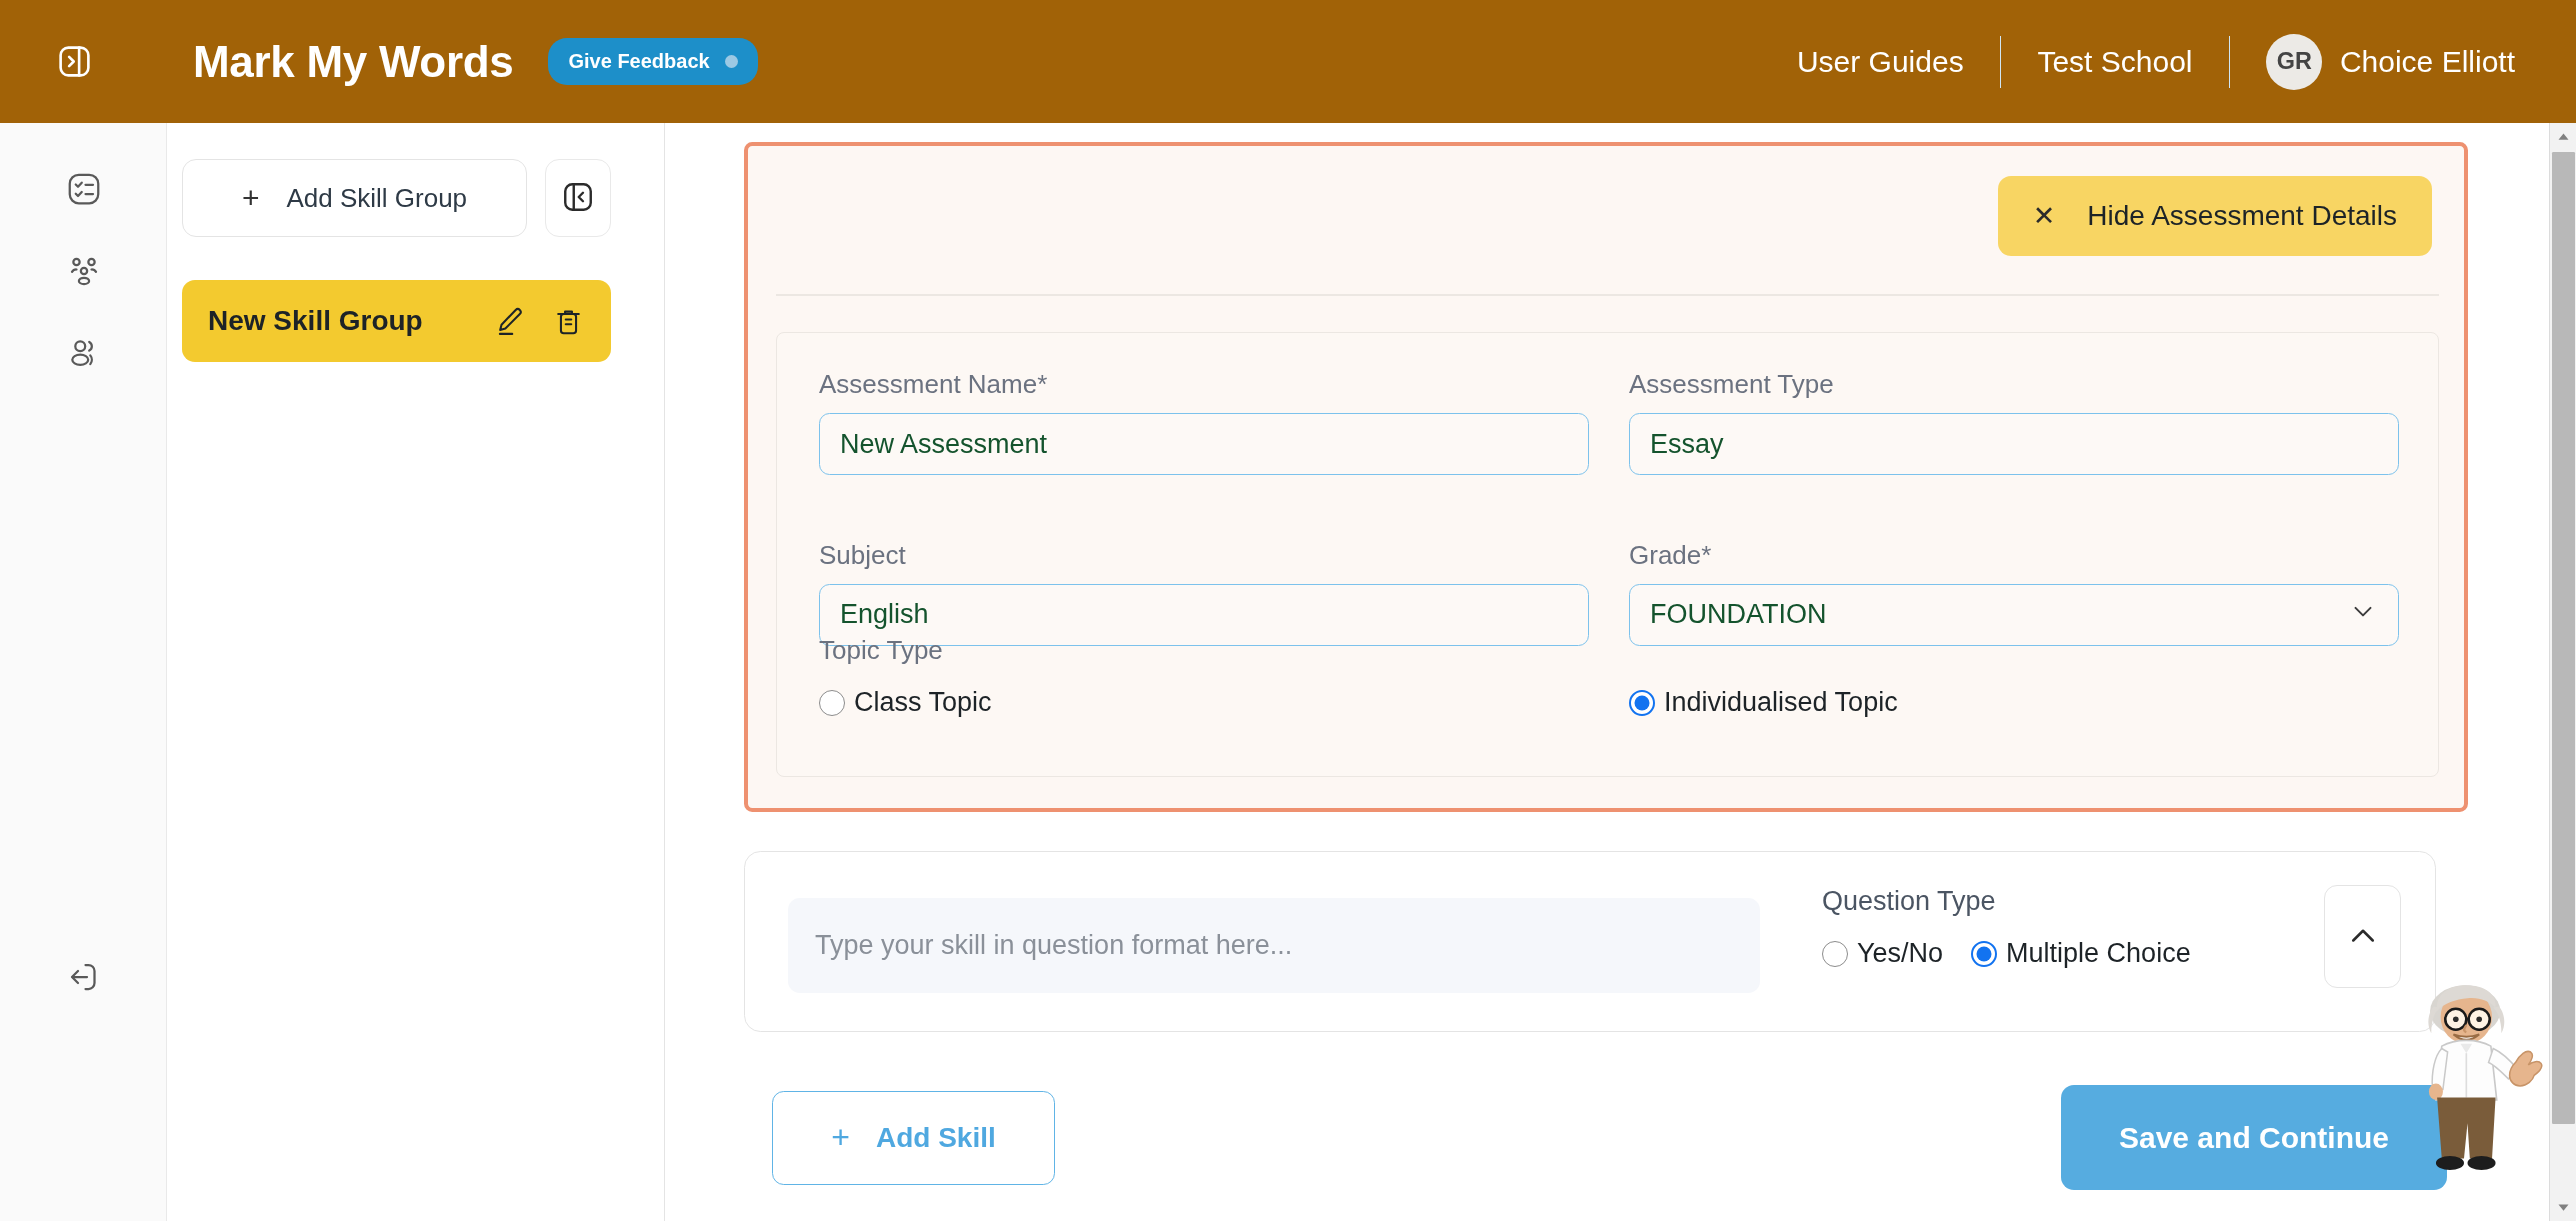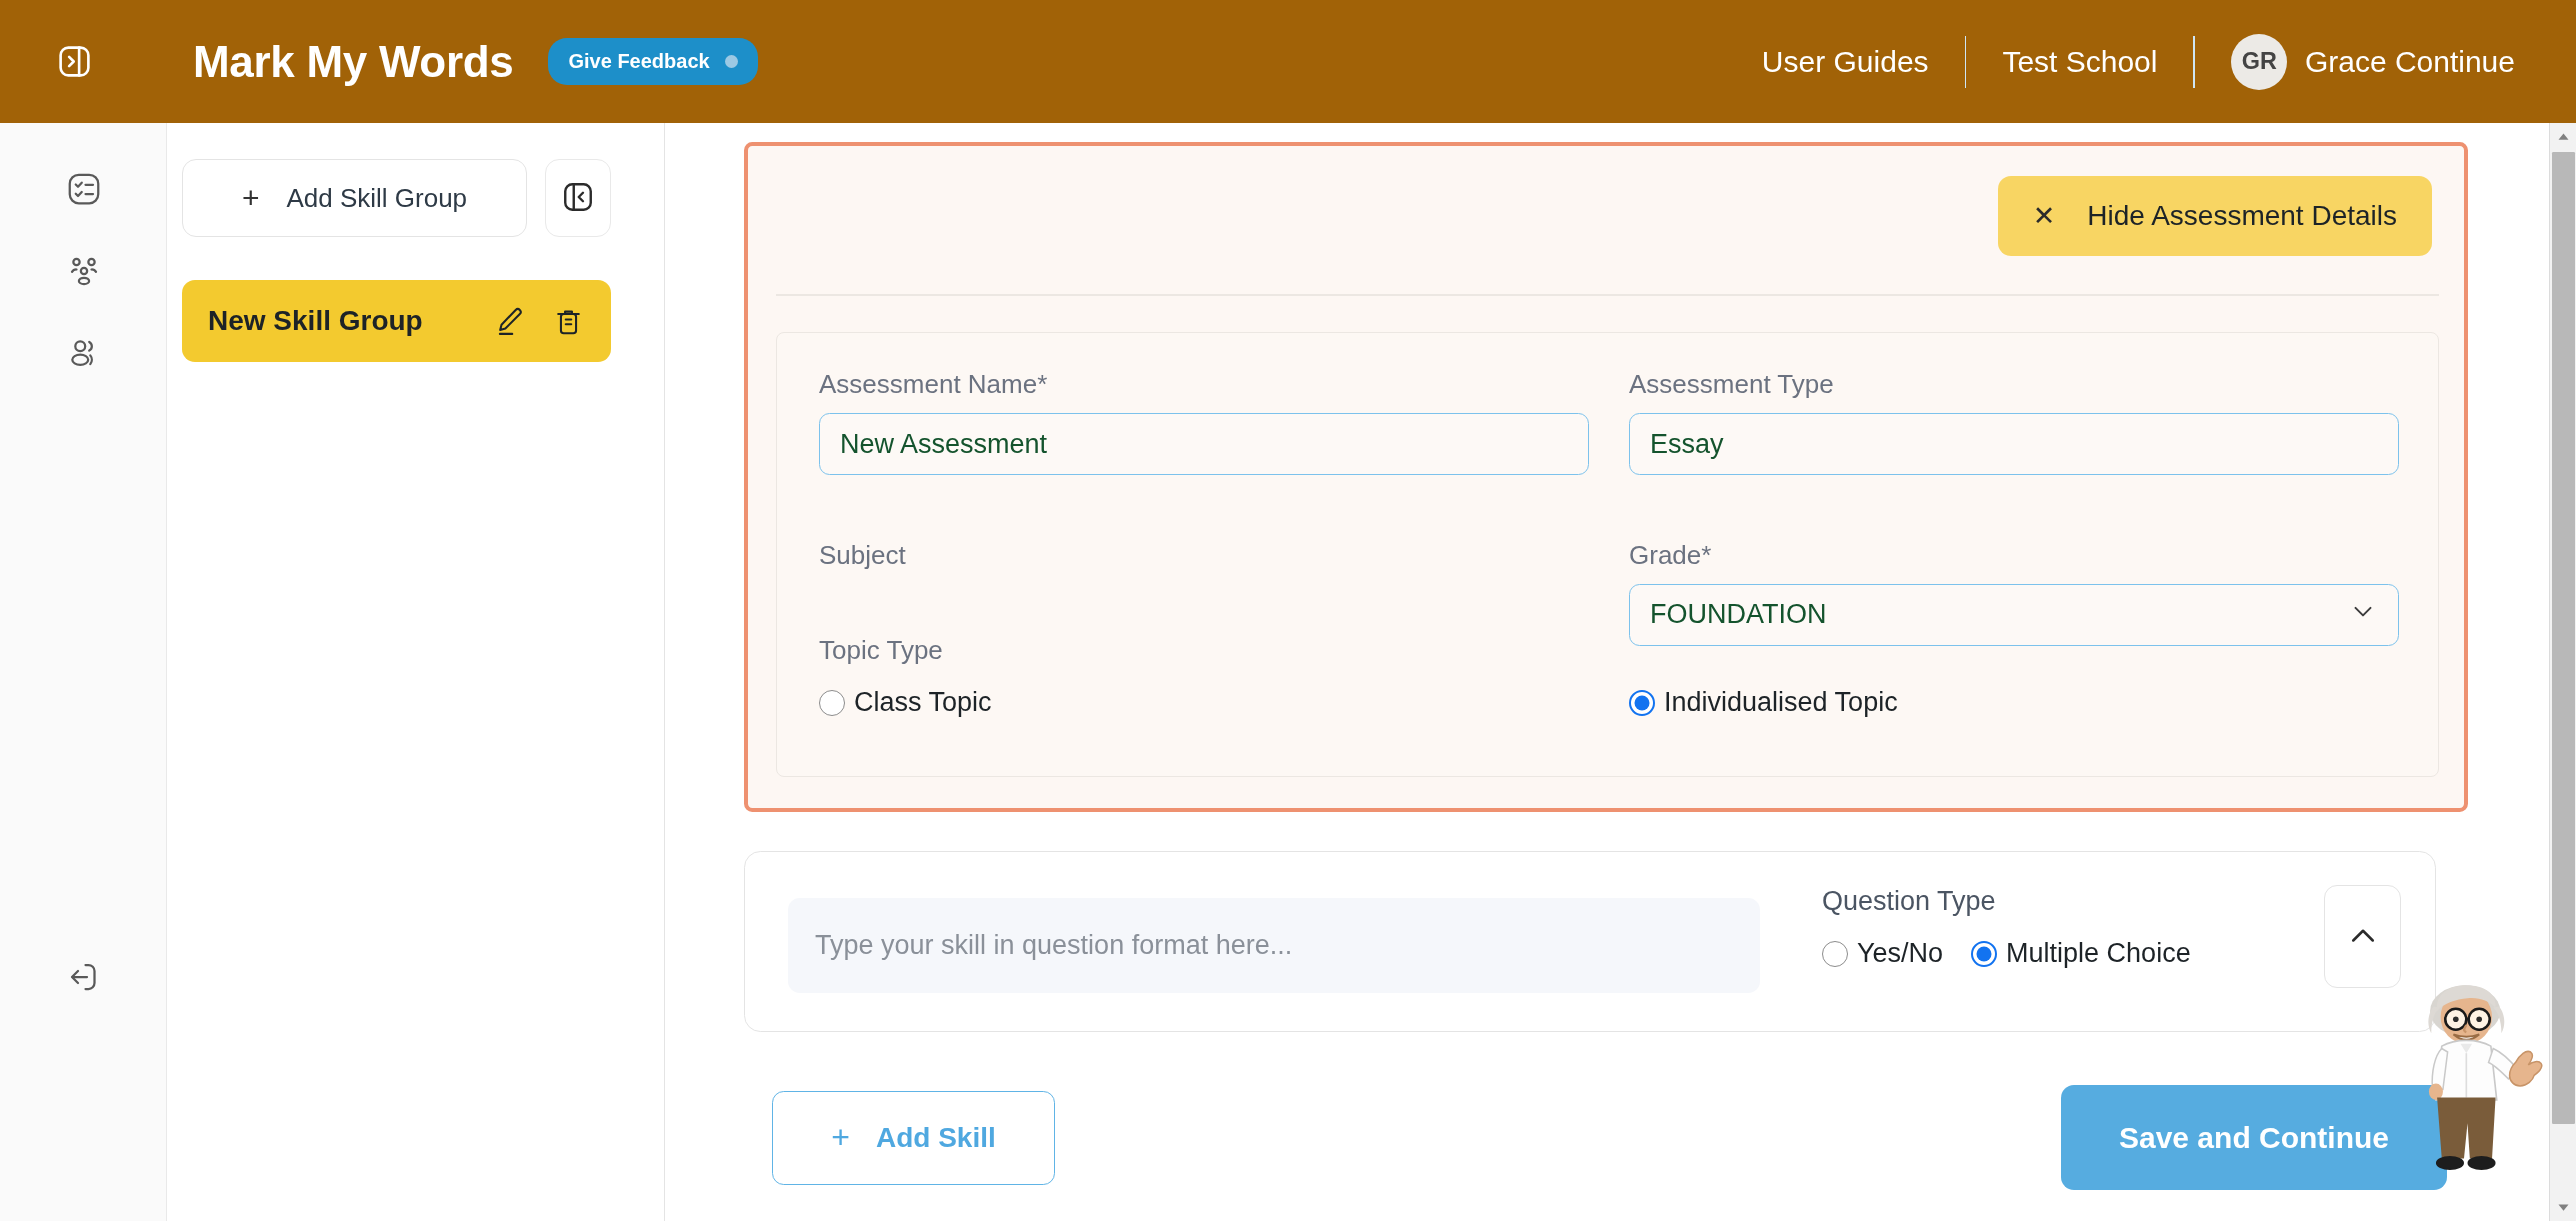--- a/index.html
+++ b/index.html
@@ -179,21 +179,21 @@
         <span>Give Feedback</span>
         <span class="feedback-dot"></span>
       </div>
     </div>
     <div class="hdr-right">
       <div class="hdr-link">User Guides</div>
       <div class="hdr-sep"></div>
       <div class="hdr-link">Test School</div>
       <div class="hdr-sep"></div>
       <div class="avatar">GR</div>
-      <div class="hdr-link">Grace Continue</div>
+      <div class="hdr-link">Choice Elliott</div>
     </div>
   </div>
 
   <div class="rail">
     <div class="rail-item" style="top:32px">
       <span>
         <svg width="36" height="36" viewBox="0 0 24 24" fill="none" stroke="#595959" stroke-width="1.5" stroke-linecap="round" stroke-linejoin="round">
           <rect x="2.5" y="2.5" width="19" height="19" rx="6"></rect>
           <polyline points="6.5,9 8,10.5 10.5,7.8"></polyline>
           <polyline points="6.5,15.2 8,16.7 10.5,14"></polyline>
@@ -288,20 +288,21 @@
           <div class="fcol">
             <span class="flabel">Assessment Name*</span>
             <div class="finput">New Assessment</div>
           </div>
           <div class="fcol">
             <span class="flabel">Assessment Type</span>
             <div class="finput">Essay</div>
           </div>
           <div class="fcol frow2">
             <span class="flabel">Subject</span>
+            <div class="finput">English</div>
           </div>
           <div class="fcol frow2">
             <span class="flabel">Grade*</span>
             <div class="finput select">
               <span>FOUNDATION</span>
               <span>
                 <svg width="30" height="30" viewBox="0 0 24 24" fill="none" stroke="#3c3c3c" stroke-width="1.6" stroke-linecap="round" stroke-linejoin="round">
                   <polyline points="6,9.5 12,15.5 18,9.5"></polyline>
                 </svg>
               </span>

